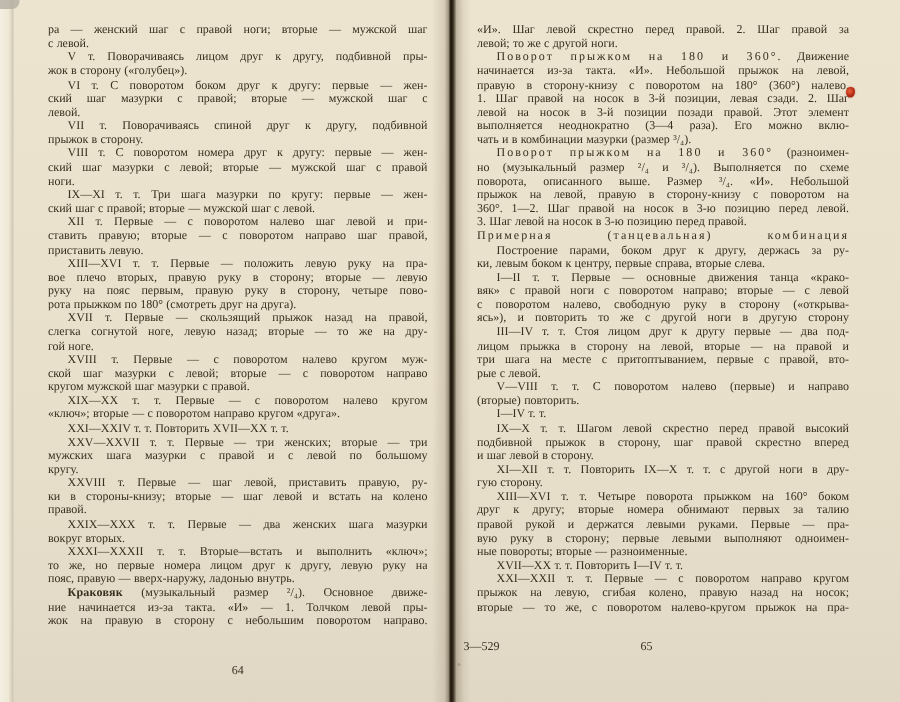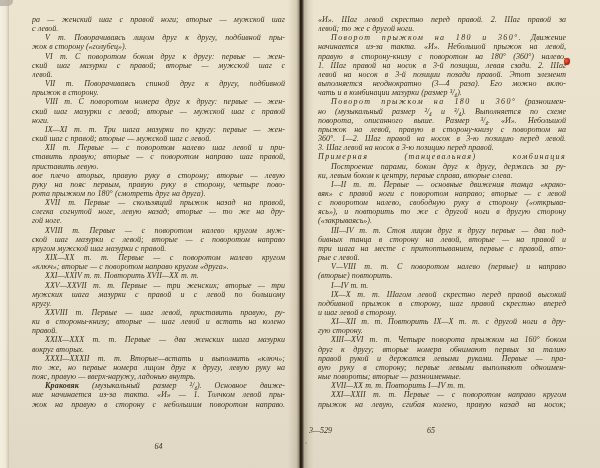--- a/index.html
+++ b/index.html
@@ -1,21 +1,20 @@
 <!DOCTYPE html>
 <html lang="ru"><head>
 <meta charset="utf-8">
 <style>
   html,body { margin:0; padding:0; background:#ffffff; }
   .book {
     position:relative; width:600px; height:468px; overflow:hidden;
     background:linear-gradient(180deg,#ece4cf 0%,#e9e0cb 55%,#e3dbc7 88%,#e0d8c5 100%);
     font-family:"Liberation Serif","DejaVu Serif",serif;
     color:#38301f;
-    font-style:italic;
   }
   .page-edge-left {
     position:absolute; left:0; top:0; width:8px; height:468px;
     background:linear-gradient(90deg,#f4efe1 0%,#efe8d6 70%,rgba(210,200,175,.6) 100%);
     border-right:1px solid rgba(120,105,78,.28);
   }
   .corner-mark {
     position:absolute; left:0; top:0; width:13px; height:6px;
     background:#b3aea1; opacity:.8; border-bottom-right-radius:5px;
   }
@@ -70,20 +69,21 @@
       <div class="line indent">VII т. Поворачиваясь спиной друг к другу, подбивной</div>
       <div class="line end">прыжок в сторону.</div>
       <div class="line indent">VIII т. С поворотом номера друг к другу: первые — жен-</div>
       <div class="line">ский шаг мазурки с левой; вторые — мужской шаг с правой</div>
       <div class="line end">ноги.</div>
       <div class="line indent">IX—XI т. т. Три шага мазурки по кругу: первые — жен-</div>
       <div class="line end">ский шаг с правой; вторые — мужской шаг с левой.</div>
       <div class="line indent">XII т. Первые — с поворотом налево шаг левой и при-</div>
       <div class="line">ставить правую; вторые — с поворотом направо шаг правой,</div>
       <div class="line end">приставить левую.</div>
+      <div class="line indent">XIII—XVI т. т. Первые — положить левую руку на пра-</div>
       <div class="line">вое плечо вторых, правую руку в сторону; вторые — левую</div>
       <div class="line">руку на пояс первым, правую руку в сторону, четыре пово-</div>
       <div class="line end">рота прыжком по 180° (смотреть друг на друга).</div>
       <div class="line indent">XVII т. Первые — скользящий прыжок назад на правой,</div>
       <div class="line">слегка согнутой ноге, левую назад; вторые — то же на дру-</div>
       <div class="line end">гой ноге.</div>
       <div class="line indent">XVIII т. Первые — с поворотом налево кругом муж-</div>
       <div class="line">ской шаг мазурки с левой; вторые — с поворотом направо</div>
       <div class="line end">кругом мужской шаг мазурки с правой.</div>
       <div class="line indent">XIX—XX т. т. Первые — с поворотом налево кругом</div>
@@ -124,41 +124,41 @@
       <div class="line">прыжок на левой, правую в сторону-книзу с поворотом на</div>
       <div class="line">360°. 1—2. Шаг правой на носок в 3-ю позицию перед левой.</div>
       <div class="line end">3. Шаг левой на носок в 3-ю позицию перед правой.</div>
       <div class="line"><span class="spaced">Примерная (танцевальная) комбинация</span></div>
       <div class="line indent">Построение парами, боком друг к другу, держась за ру-</div>
       <div class="line end">ки, левым боком к центру, первые справа, вторые слева.</div>
       <div class="line indent">I—II т. т. Первые — основные движения танца «крако-</div>
       <div class="line">вяк» с правой ноги с поворотом направо; вторые — с левой</div>
       <div class="line">с поворотом налево, свободную руку в сторону («открыва-</div>
       <div class="line">ясь»), и повторить то же с другой ноги в другую сторону</div>
-      <div class="line end">(«закрываясь»).</div>
       <div class="line indent">III—IV т. т. Стоя лицом друг к другу первые — два под-</div>
-      <div class="line">бивных танца в сторону на левой, вторые — на правой и</div>
+      <div class="line">лицом прыжка в сторону на левой, вторые — на правой и</div>
       <div class="line">три шага на месте с притоптыванием, первые с правой, вто-</div>
       <div class="line end">рые с левой.</div>
       <div class="line indent">V—VIII т. т. С поворотом налево (первые) и направо</div>
       <div class="line end">(вторые) повторить.</div>
       <div class="line indent end">I—IV т. т.</div>
       <div class="line indent">IX—X т. т. Шагом левой скрестно перед правой высокий</div>
       <div class="line">подбивной прыжок в сторону, шаг правой скрестно вперед</div>
       <div class="line end">и шаг левой в сторону.</div>
       <div class="line indent">XI—XII т. т. Повторить IX—X т. т. с другой ноги в дру-</div>
       <div class="line end">гую сторону.</div>
       <div class="line indent">XIII—XVI т. т. Четыре поворота прыжком на 160° боком</div>
       <div class="line">друг к другу; вторые номера обнимают первых за талию</div>
       <div class="line">правой рукой и держатся левыми руками. Первые — пра-</div>
       <div class="line">вую руку в сторону; первые левыми выполняют одноимен-</div>
       <div class="line end">ные повороты; вторые — разноименные.</div>
       <div class="line indent end">XVII—XX т. т. Повторить I—IV т. т.</div>
       <div class="line indent">XXI—XXII т. т. Первые — с поворотом направо кругом</div>
       <div class="line">прыжок на левую, сгибая колено, правую назад на носок;</div>
+      <div class="line">вторые — то же, с поворотом налево-кругом прыжок на пра-</div>
     </div>
   <div class="footer footer-right">
     <span class="sig">3—529</span>
     <span class="pn">65</span>
   </div>
 
   <div class="red-dot"></div>
   <div class="speck" style="left:305px; top:442px;"></div>
 </div>
 

